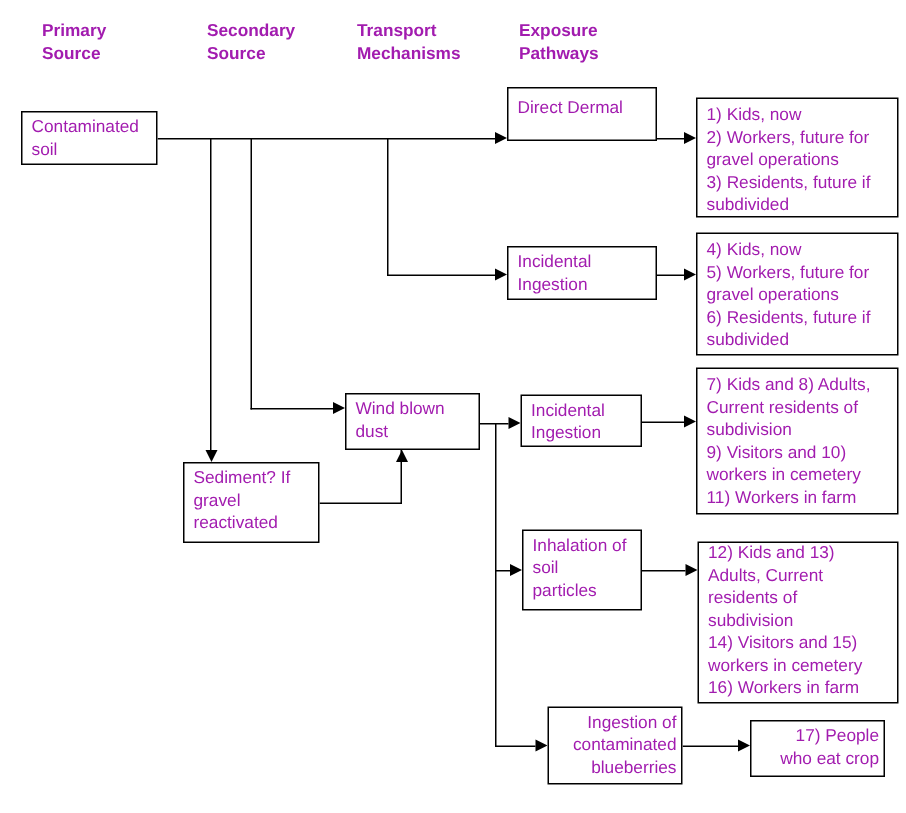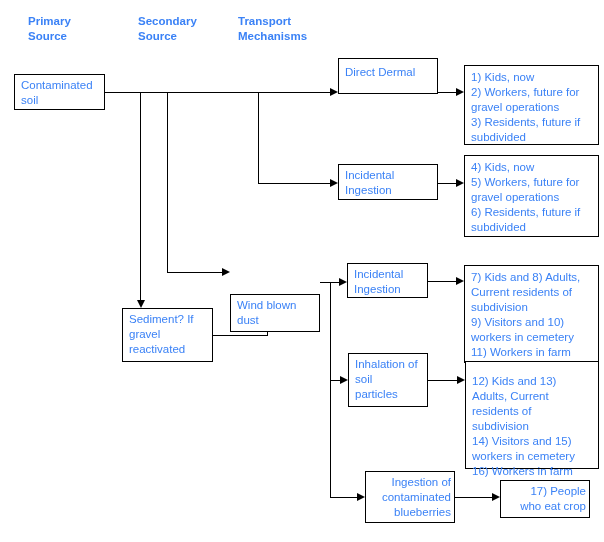--- a/index.html
+++ b/index.html
@@ -1,18 +1,18 @@
 <!DOCTYPE html>
 <html><head>
 <meta charset="utf-8">
 <style>
   html,body { margin:0; padding:0; background:#ffffff; }
   .canvas {
     position:relative; width:604px; height:542px; background:#ffffff;
-    font-family:"Liberation Sans", sans-serif; color:#3b82f6; overflow:hidden;
+    font-family:"Liberation Sans", sans-serif; color:#a21caf; overflow:hidden;
   }
   .hdr {
     position:absolute; font-weight:bold; font-size:11.5px; line-height:15px;
     white-space:pre;
   }
   .box {
     position:absolute; box-sizing:border-box; border:1px solid #000000;
     background:#ffffff; font-size:11.5px; line-height:15px; white-space:pre;
     padding:3px 3px 0 6px;
   }
@@ -27,20 +27,22 @@
 <body>
 
 <div class="canvas">
 
   <div class="hdr" style="left:28px; top:14px;">Primary
 Source</div>
   <div class="hdr" style="left:138px; top:14px;">Secondary
 Source</div>
   <div class="hdr" style="left:238px; top:14px;">Transport
 Mechanisms</div>
+  <div class="hdr" style="left:346px; top:14px;">Exposure
+Pathways</div>
 
   <div class="ln" style="left:105px; top:92px; width:226px; height:1px;"></div>
   <div class="ah r" style="left:330px; top:88px;"></div>
 
   <div class="ln" style="left:140px; top:92px; width:1px; height:208px;"></div>
   <div class="ah d" style="left:137px; top:300px;"></div>
 
   <div class="ln" style="left:167px; top:92px; width:1px; height:181px;"></div>
   <div class="ln" style="left:167px; top:272px; width:55px; height:1px;"></div>
   <div class="ah r" style="left:222px; top:268px;"></div>
@@ -78,21 +80,21 @@
   <div class="ln" style="left:455px; top:497px; width:37px; height:1px;"></div>
   <div class="ah r" style="left:492px; top:493px;"></div>
 
   <div class="box" style="left:14px; top:74px; width:91px; height:36px;">Contaminated
 soil</div>
 
   <div class="box" style="left:122px; top:308px; width:91px; height:54px;">Sediment? If
 gravel
 reactivated</div>
 
-  <div class="box" style="left:230px; top:262px; width:90px; height:38px;margin-top:32px;">Wind blown
+  <div class="box" style="left:230px; top:262px; width:90px; height:38px;">Wind blown
 dust</div>
 
   <div class="box" style="left:338px; top:58px; width:100px; height:36px; padding-top:6px;">Direct Dermal</div>
 
   <div class="box" style="left:338px; top:164px; width:100px; height:36px;">Incidental
 Ingestion</div>
 
   <div class="box" style="left:347px; top:263px; width:81px; height:35px;">Incidental
 Ingestion</div>
 
@@ -109,28 +111,28 @@
 gravel operations
 3) Residents, future if
 subdivided</div>
 
   <div class="box rbox" style="left:464px; top:155px; width:135px; height:82px;">4) Kids, now
 5) Workers, future for
 gravel operations
 6) Residents, future if
 subdivided</div>
 
-  <div class="box rbox" style="left:464px; top:245px; width:135px; height:98px;margin-top:20px;">7) Kids and 8) Adults,
+  <div class="box rbox" style="left:464px; top:245px; width:135px; height:98px;">7) Kids and 8) Adults,
 Current residents of
 subdivision
 9) Visitors and 10)
 workers in cemetery
 11) Workers in farm</div>
 
-  <div class="box rbox" style="left:465px; top:361px; width:134px; height:108px; padding-top:12px;">12) Kids and 13)
+  <div class="box rbox" style="left:465px; top:361px; width:134px; height:108px; padding-top:0;">12) Kids and 13)
 Adults, Current
 residents of
 subdivision
 14) Visitors and 15)
 workers in cemetery
 16) Workers in farm</div>
 
   <div class="box" style="left:500px; top:480px; width:90px; height:38px;text-align:right;">17) People
 who eat crop</div>
 

